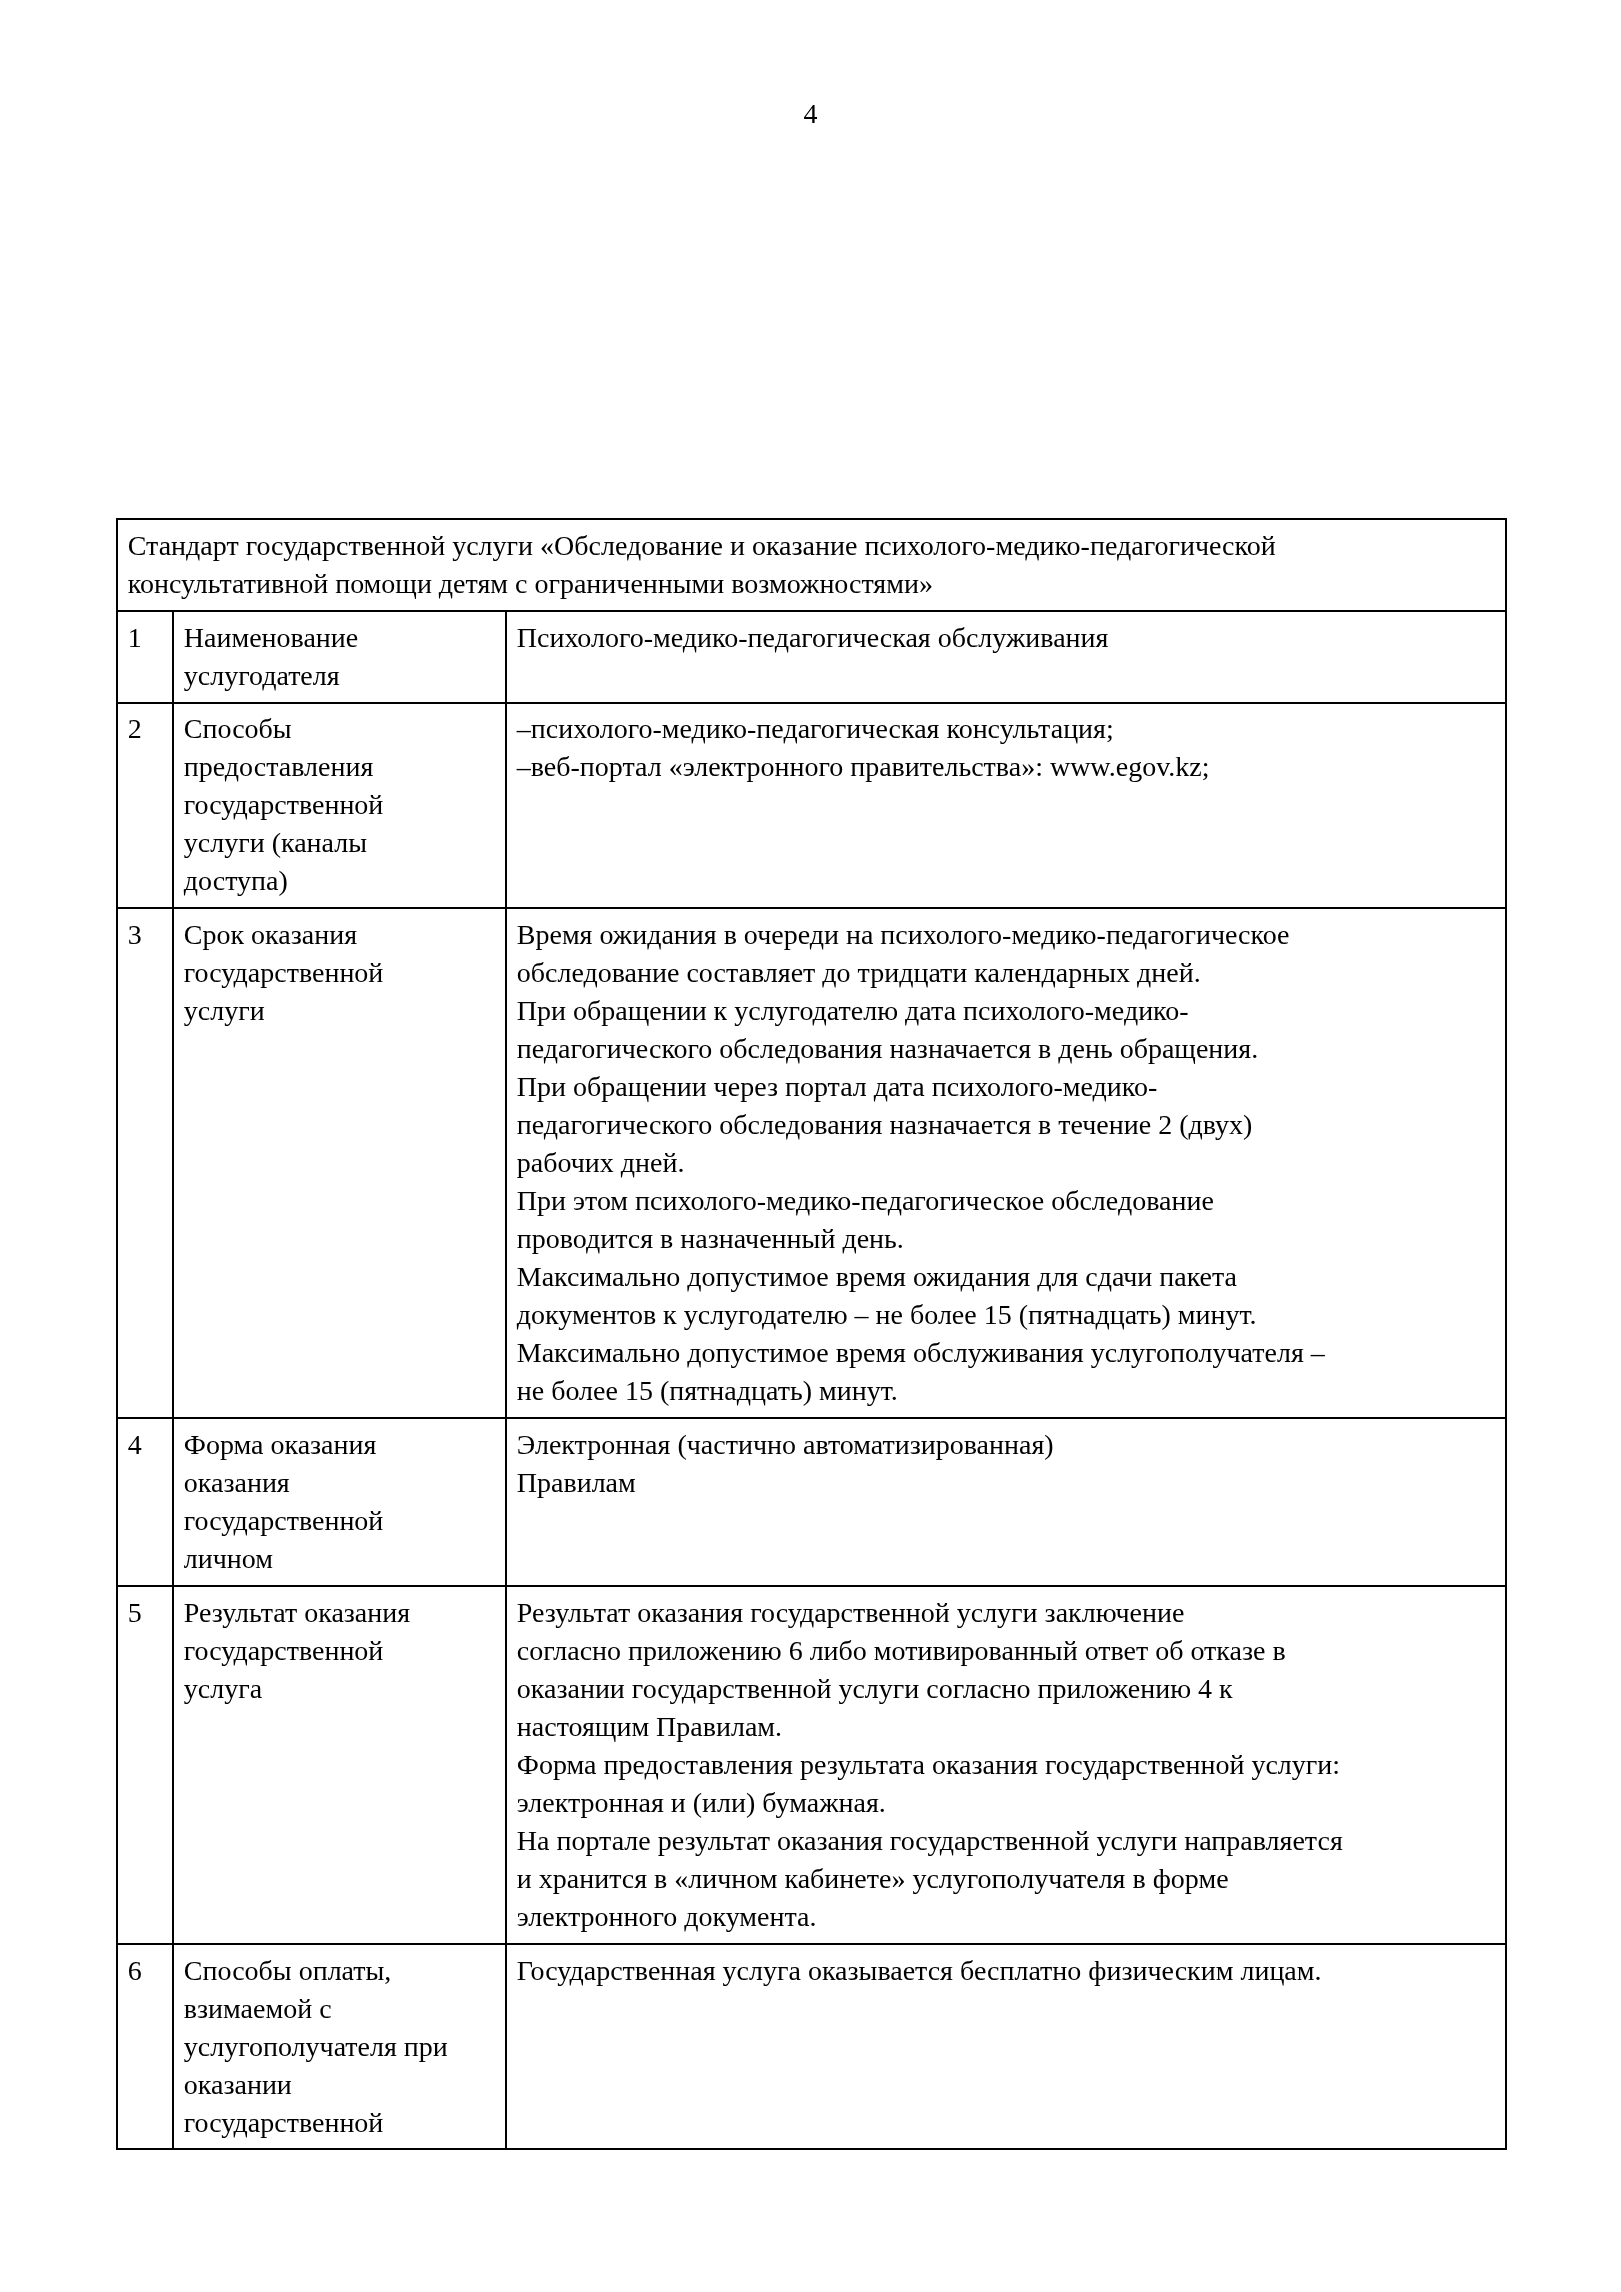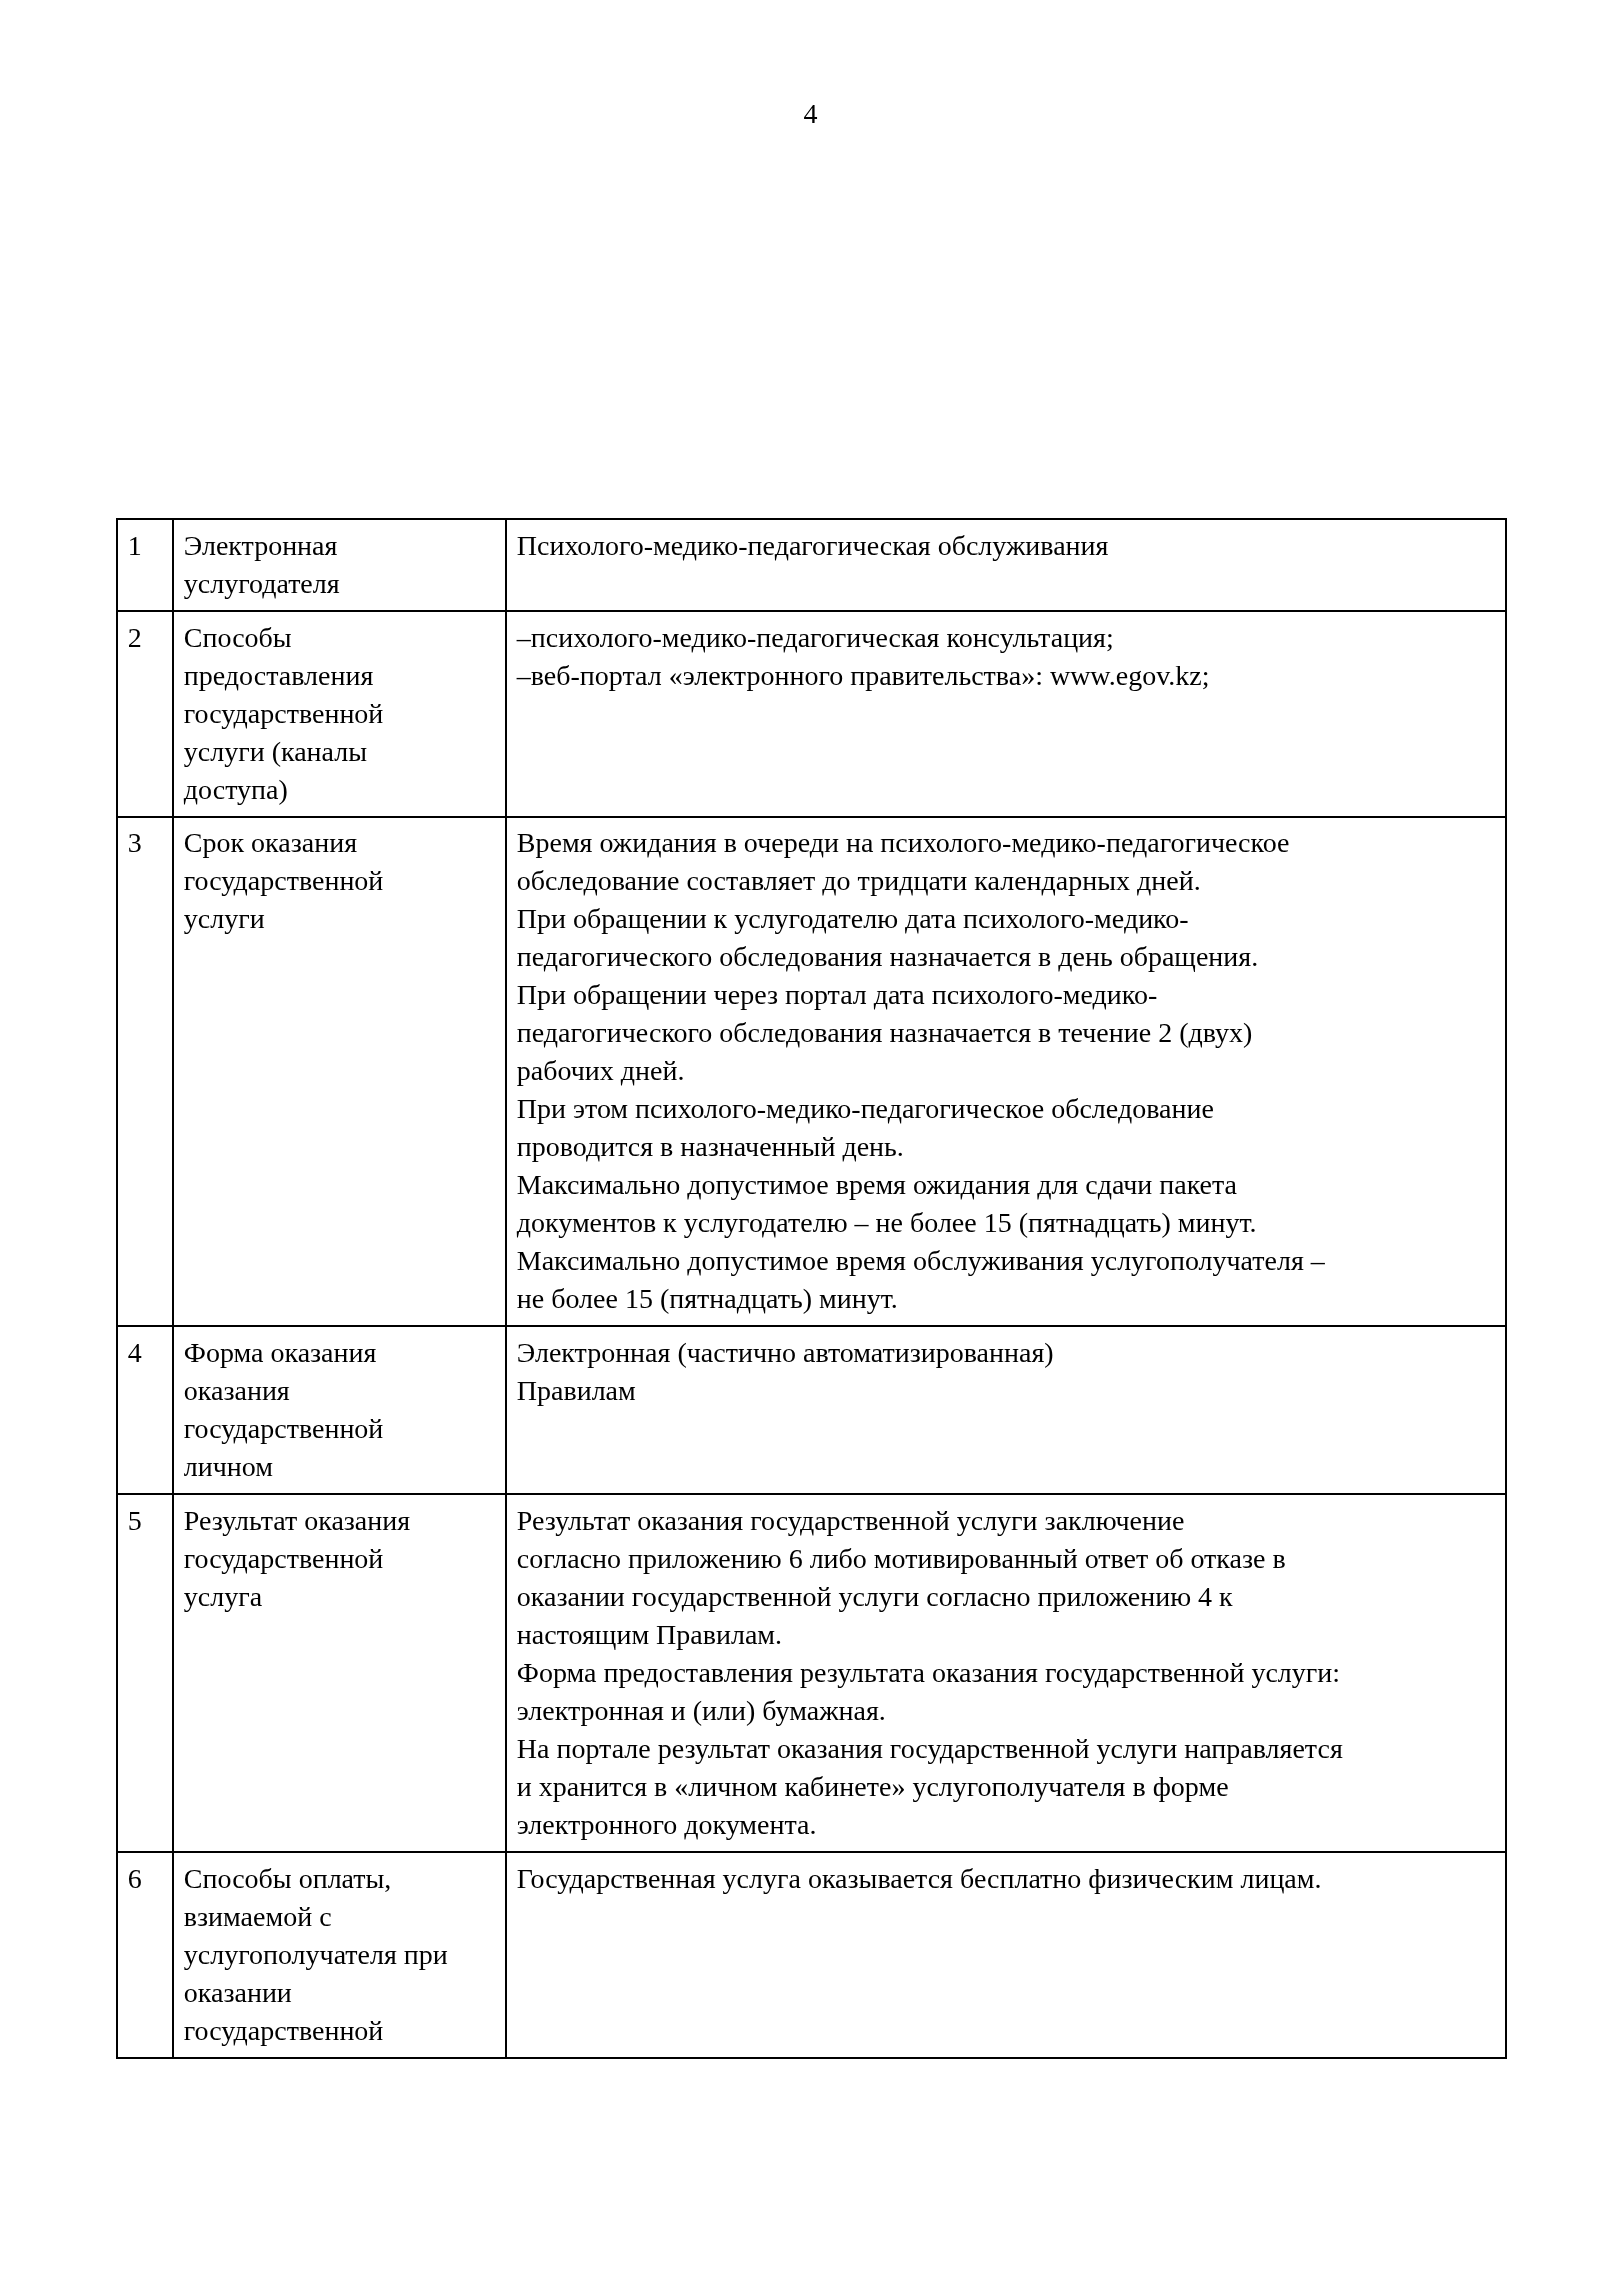--- a/index.html
+++ b/index.html
@@ -74,24 +74,28 @@
 
 
   <table class="standard-table">
     <colgroup>
       <col style="width:56px">
       <col style="width:333px">
       <col>
     </colgroup>
 
     <tbody>
+        <tr>
+      <td colspan="3" class="caption-cell multiline">Стандарт государственной услуги «Обследование и оказание психолого-медико-педагогической
+консультативной помощи детям с ограниченными возможностями»</td>
+    </tr>
 
     <tr class="body-row">
       <td class="num-cell">1</td>
-      <td class="label-cell multiline">Электронная
+      <td class="label-cell multiline">Наименование
 услугодателя</td>
       <td class="value-cell multiline">Психолого-медико-педагогическая обслуживания</td>
     </tr>
 
     <tr class="body-row">
       <td class="num-cell">2</td>
       <td class="label-cell multiline">Способы
 предоставления
 государственной
 услуги (каналы

